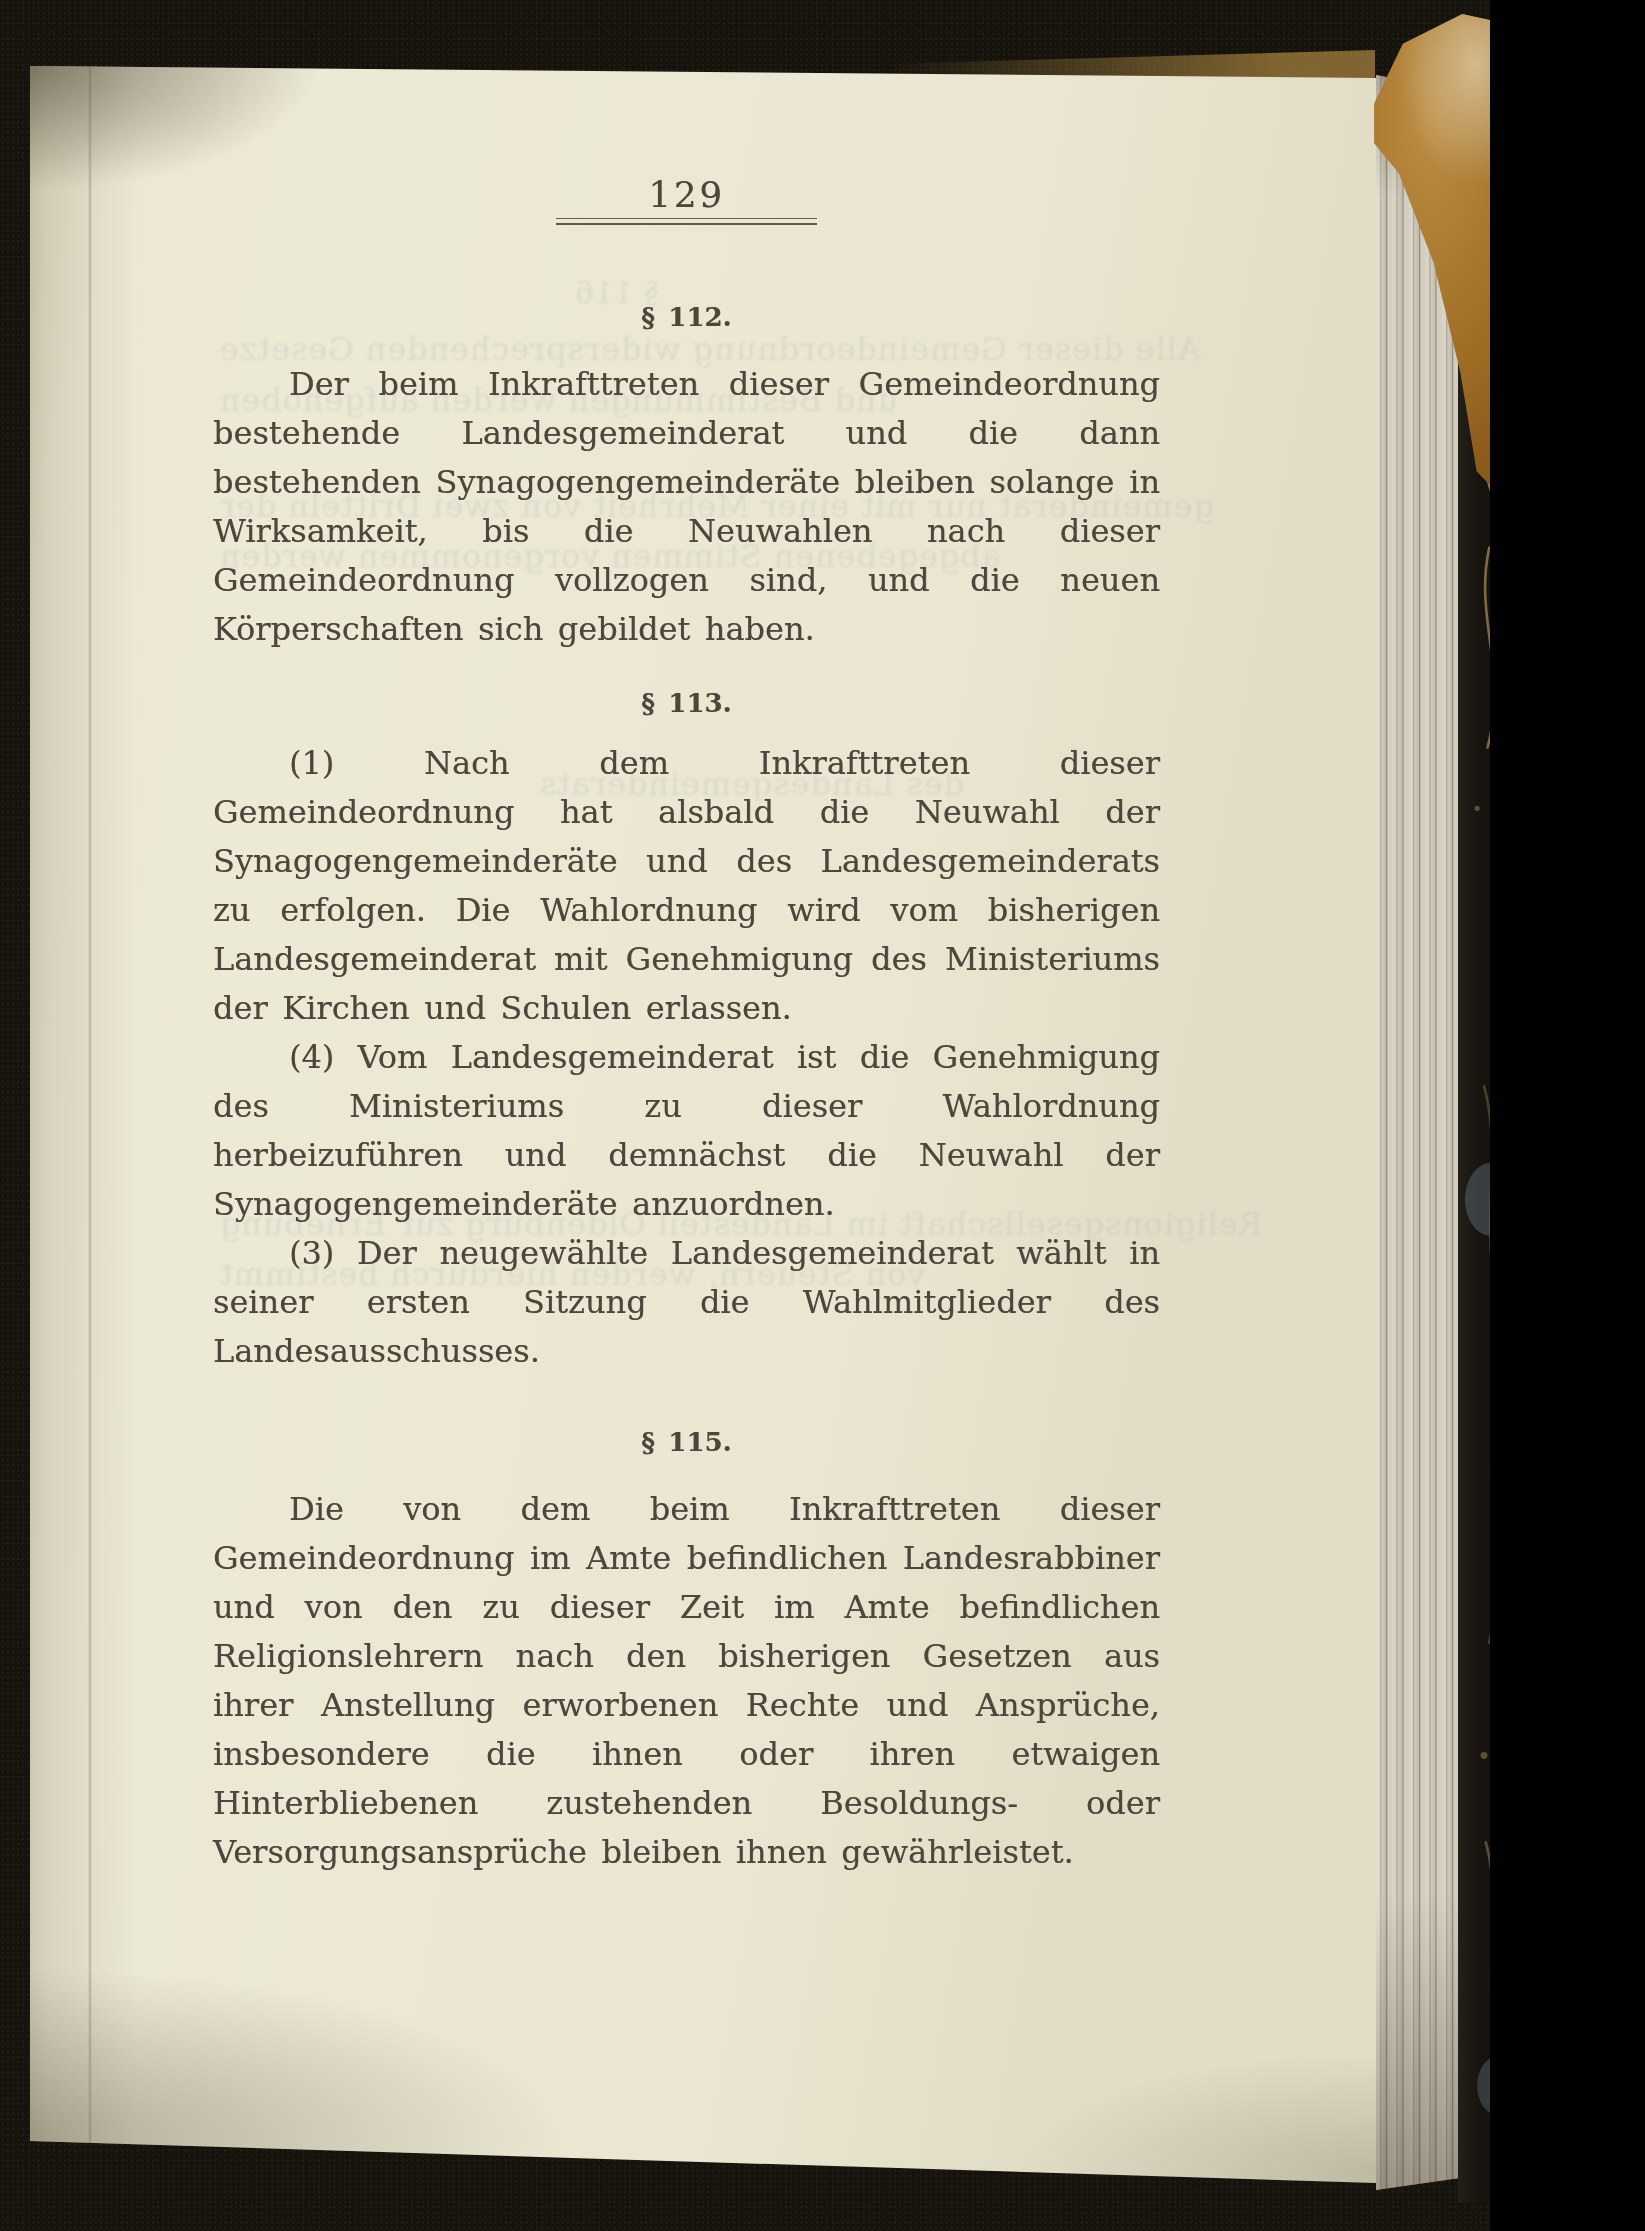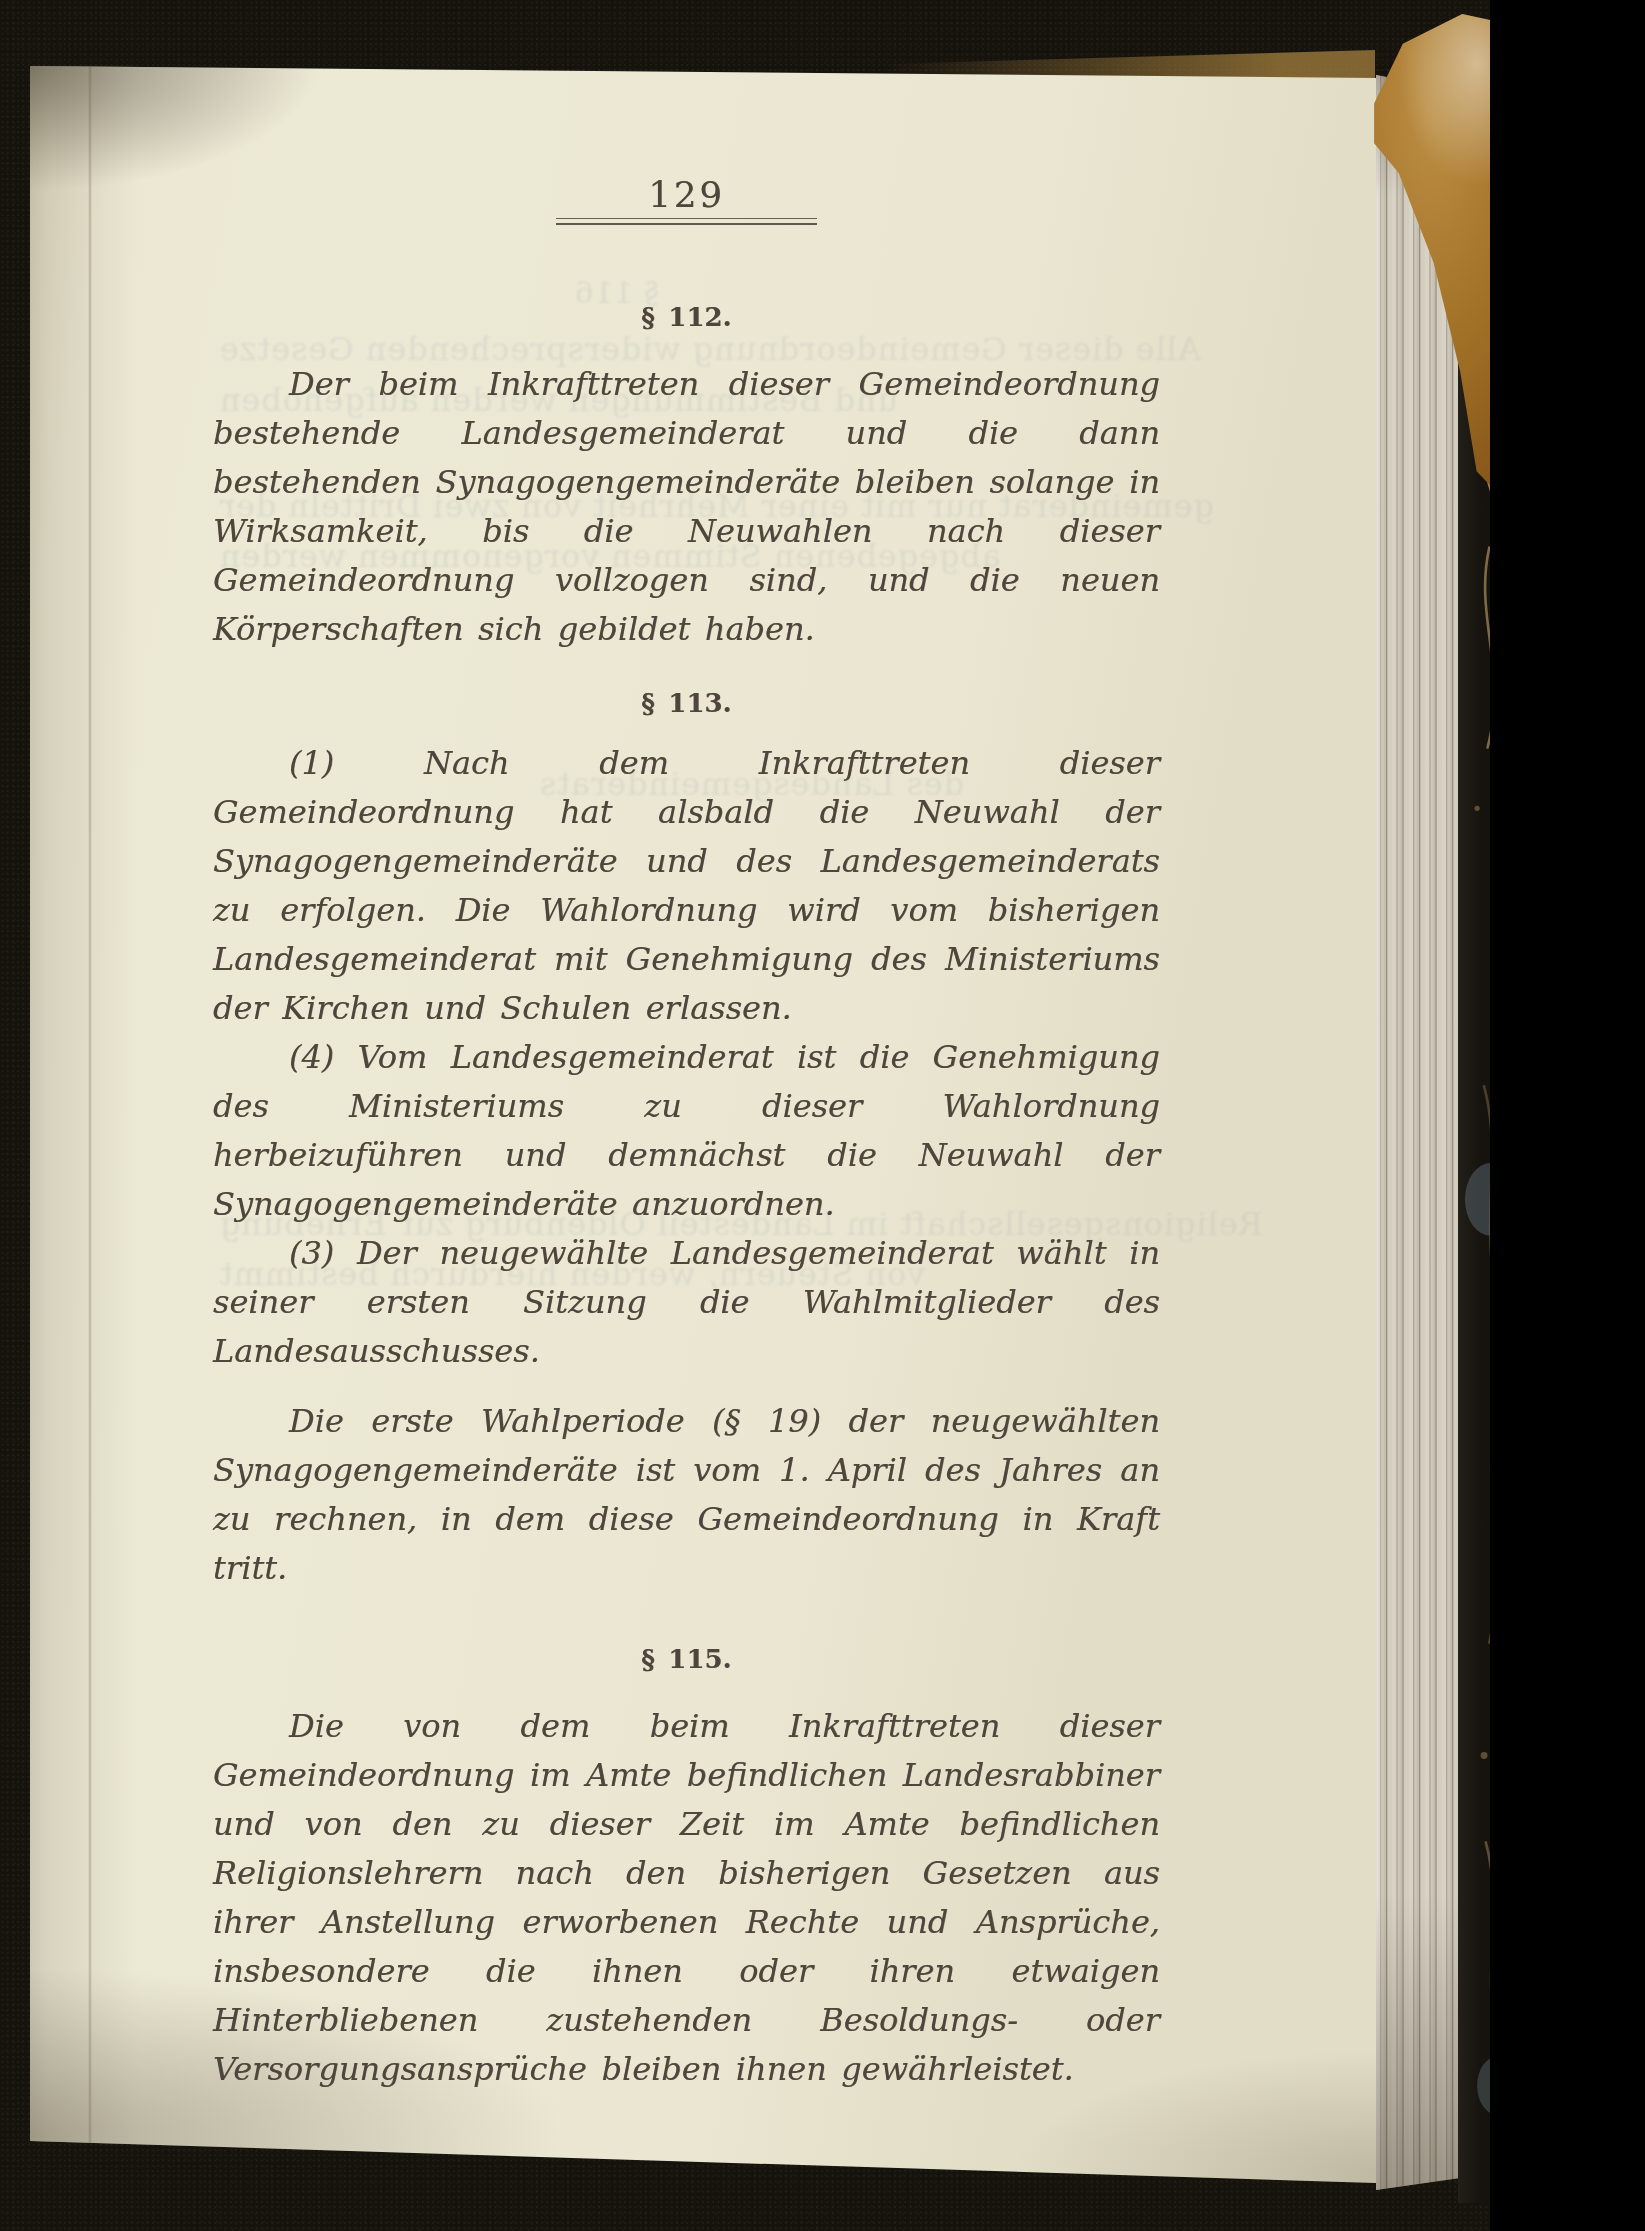--- a/index.html
+++ b/index.html
@@ -92,21 +92,21 @@
     position:absolute;left:213px;top:148px;width:947px;
     color:var(--c-ink,#4e463c);
     font-size:32px;line-height:49px;text-align:justify;word-spacing:4.3px;
     text-shadow:0.3px 0.3px 0.3px rgba(60,50,40,.45);
   }
   .pageno{margin:26px 0 0;line-height:42px;text-align:center;font-size:36px;letter-spacing:2.6px;}
   .rule{width:261px;height:10.4px;margin:1.7px auto 0;}
   .rule::before{content:"";display:block;border-top:1.7px solid rgba(80,72,60,.85);}
   .rule::after{content:"";display:block;margin-top:4.3px;border-top:2.6px solid rgba(80,72,60,.9);}
   .heading{text-align:center;font-size:26px;line-height:43px;margin:0;font-weight:bold;text-indent:0;}
-  .para{margin:0;text-indent:76px;font-style:italic;}
+  .para{margin:0;text-indent:76px;}
   .h-112{margin-top:68px;}
   .p-112{margin-top:21px;}
   .h-113{margin-top:28px;}
   .p-113a{margin-top:14px;}
   .p-113b{margin-top:0;}
   .p-113c{margin-top:0;}
   .h-114{margin-top:49px;}
   .p-114{margin-top:21px;}
   .h-115{margin-top:45px;}
   .p-115{margin-top:21px;}
@@ -164,20 +164,19 @@
     <div class="rule"></div>
 
     <div class="heading h-112">§ 112.</div>
     <p class="para p-112">Der beim Inkrafttreten dieser Gemeindeordnung bestehende Landesgemeinderat und die dann bestehenden Synagogengemeinderäte bleiben solange in Wirksamkeit, bis die Neuwahlen nach dieser Gemeindeordnung vollzogen sind, und die neuen Körperschaften sich gebildet haben.</p>
 
     <div class="heading h-113">§ 113.</div>
     <p class="para p-113a">(1) Nach dem Inkrafttreten dieser Gemeindeordnung hat alsbald die Neuwahl der Synagogengemeinderäte und des Landesgemeinderats zu erfolgen. Die Wahlordnung wird vom bisherigen Landesgemeinderat mit Genehmigung des Ministeriums der Kirchen und Schulen erlassen.</p>
     <p class="para p-113b">(4) Vom Landesgemeinderat ist die Genehmigung des Ministeriums zu dieser Wahlordnung herbeizuführen und demnächst die Neuwahl der Synagogengemeinderäte anzuordnen.</p>
     <p class="para p-113c">(3) Der neugewählte Landesgemeinderat wählt in seiner ersten Sitzung die Wahlmitglieder des Landesausschusses.</p>
 
-    <p class="para p-114">Die erste Wahlperiode (§ 19) der neugewählten Synagogengemeinderäte ist vom 1. April des Jahres an zu rechnen, in dem diese Gemeindeordnung in Kraft tritt.</p>
 
     <div class="heading h-115">§ 115.</div>
     <p class="para p-115">Die von dem beim Inkrafttreten dieser Gemeindeordnung im Amte befindlichen Landesrabbiner und von den zu dieser Zeit im Amte befindlichen Religionslehrern nach den bisherigen Gesetzen aus ihrer Anstellung erworbenen Rechte und Ansprüche, insbesondere die ihnen oder ihren etwaigen Hinterbliebenen zustehenden Besoldungs- oder Versorgungsansprüche bleiben ihnen gewährleistet.</p>
   </div>
 
 </div>
 
 
 </body></html>

